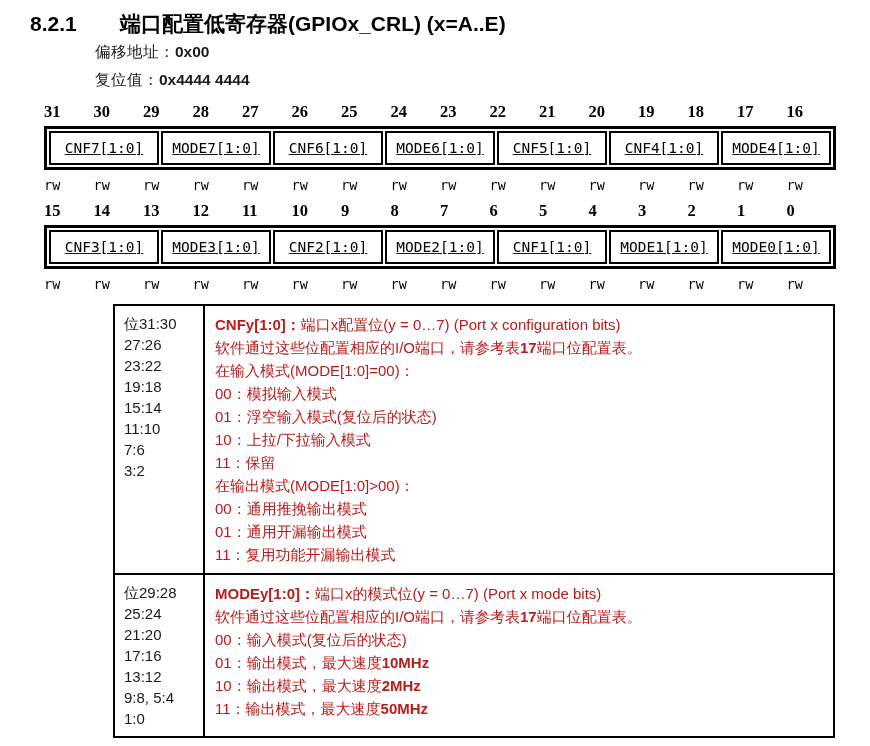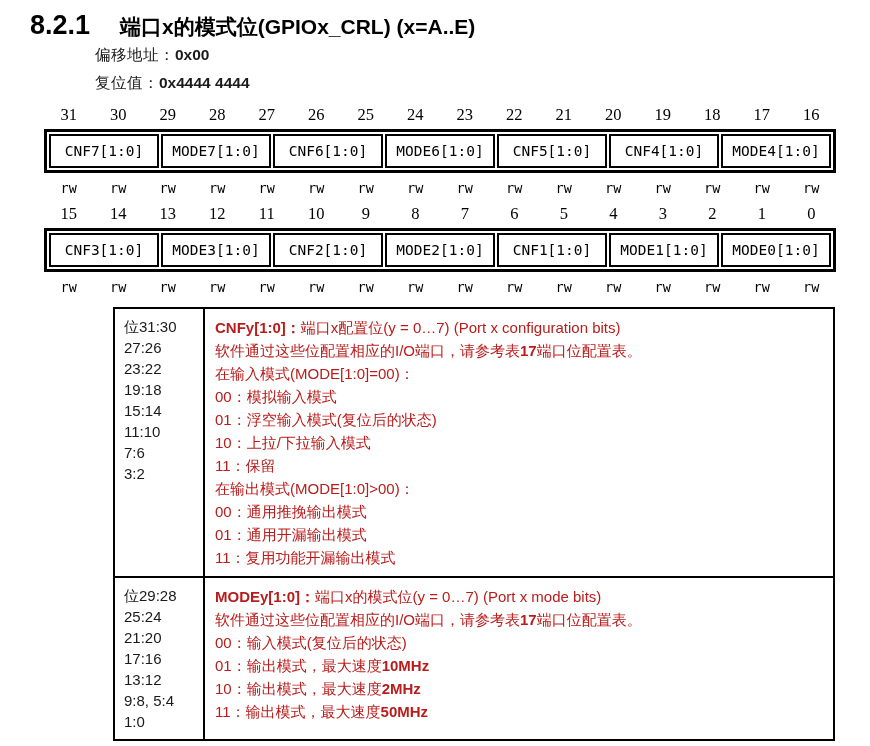--- a/index.html
+++ b/index.html
@@ -2,56 +2,56 @@
 <html><head>
 <meta charset="utf-8">
 <style>
   html,body{margin:0;padding:0;background:#ffffff;}
   body{
     width:870px;height:746px;overflow:hidden;position:relative;
     font-family:"Liberation Sans", sans-serif;color:#1a1a1a;
   }
   
   .heading{display:flex;align-items:baseline;margin:10px 0 0 30px;color:#000;}
-  .heading .hnum{font-size:27px;font-weight:bold;width:90px;}
+  .heading .hnum{font-size:21px;font-weight:bold;width:90px;}
   .heading .htitle{font-size:21px;font-weight:bold;}
   
   .meta{margin-left:95px;font-size:15.5px;line-height:28px;}
   .meta .mlabel{letter-spacing:0.5px;}
   .meta .mvalue{font-weight:bold;}
   
   .register-diagram{margin:6px 0 0 44px;width:792px;}
   .bits-row{display:flex;margin:8px 0 4px 0;}
-  .bit-num{flex:1;text-align:center;font-family:"Liberation Serif", serif;font-size:16.5px;color:#000;}
+  .bit-num{flex:1;text-align:left;font-family:"Liberation Serif", serif;font-size:16.5px;color:#000;font-weight:bold;}
   .cells-outer{border:3px solid #000;padding:2px;background:#fff;}
-  .cells-row{display:flex;gap:2px;}
+  .cells-row{display:flex;gap:2px;text-decoration:underline;}
   .field-cell{
     flex:1;border:2px solid #000;text-align:center;
     font-family:"DejaVu Sans Mono", monospace;font-size:14.5px;color:#000;
     padding:7px 0;background:#fff;white-space:nowrap;
   }
   .rw-row{display:flex;margin:7px 0 6px 0;}
-  .rw{flex:1;text-align:center;font-family:"DejaVu Sans Mono", monospace;font-size:13.5px;color:#000;}
+  .rw{flex:1;text-align:left;font-family:"DejaVu Sans Mono", monospace;font-size:13.5px;color:#000;}
   
   .description-table{margin:12px 0 0 113px;width:722px;border:2px solid #000;box-sizing:border-box;}
   .desc-row{display:grid;grid-template-columns:90px 1fr;}
   .desc-row + .desc-row{border-top:2px solid #000;}
   .desc-bits{border-right:2px solid #000;padding:7px 20px 7px 9px;font-size:15px;line-height:21px;color:#1a1a1a;}
   .desc-content{padding:7px 10px;font-size:15px;line-height:23px;color:#b91c1c;}
   .desc-line{white-space:nowrap;}
   .desc-line .b{font-weight:bold;}
 </style>
 </head>
 <body>
 
 <div class="page">
 
   <div class="heading">
     <span class="hnum">8.2.1</span>
-    <span class="htitle">端口x的模式位(GPIOx_CRL) (x=A..E)</span>
+    <span class="htitle">端口配置低寄存器(GPIOx_CRL) (x=A..E)</span>
   </div>
 
   <div class="meta">
     <span class="mlabel">偏移地址：</span><span class="mvalue">0x00</span>
   </div>
   <div class="meta">
     <span class="mlabel">复位值：</span><span class="mvalue">0x4444 4444</span>
   </div>
 
   <div class="register-diagram">

